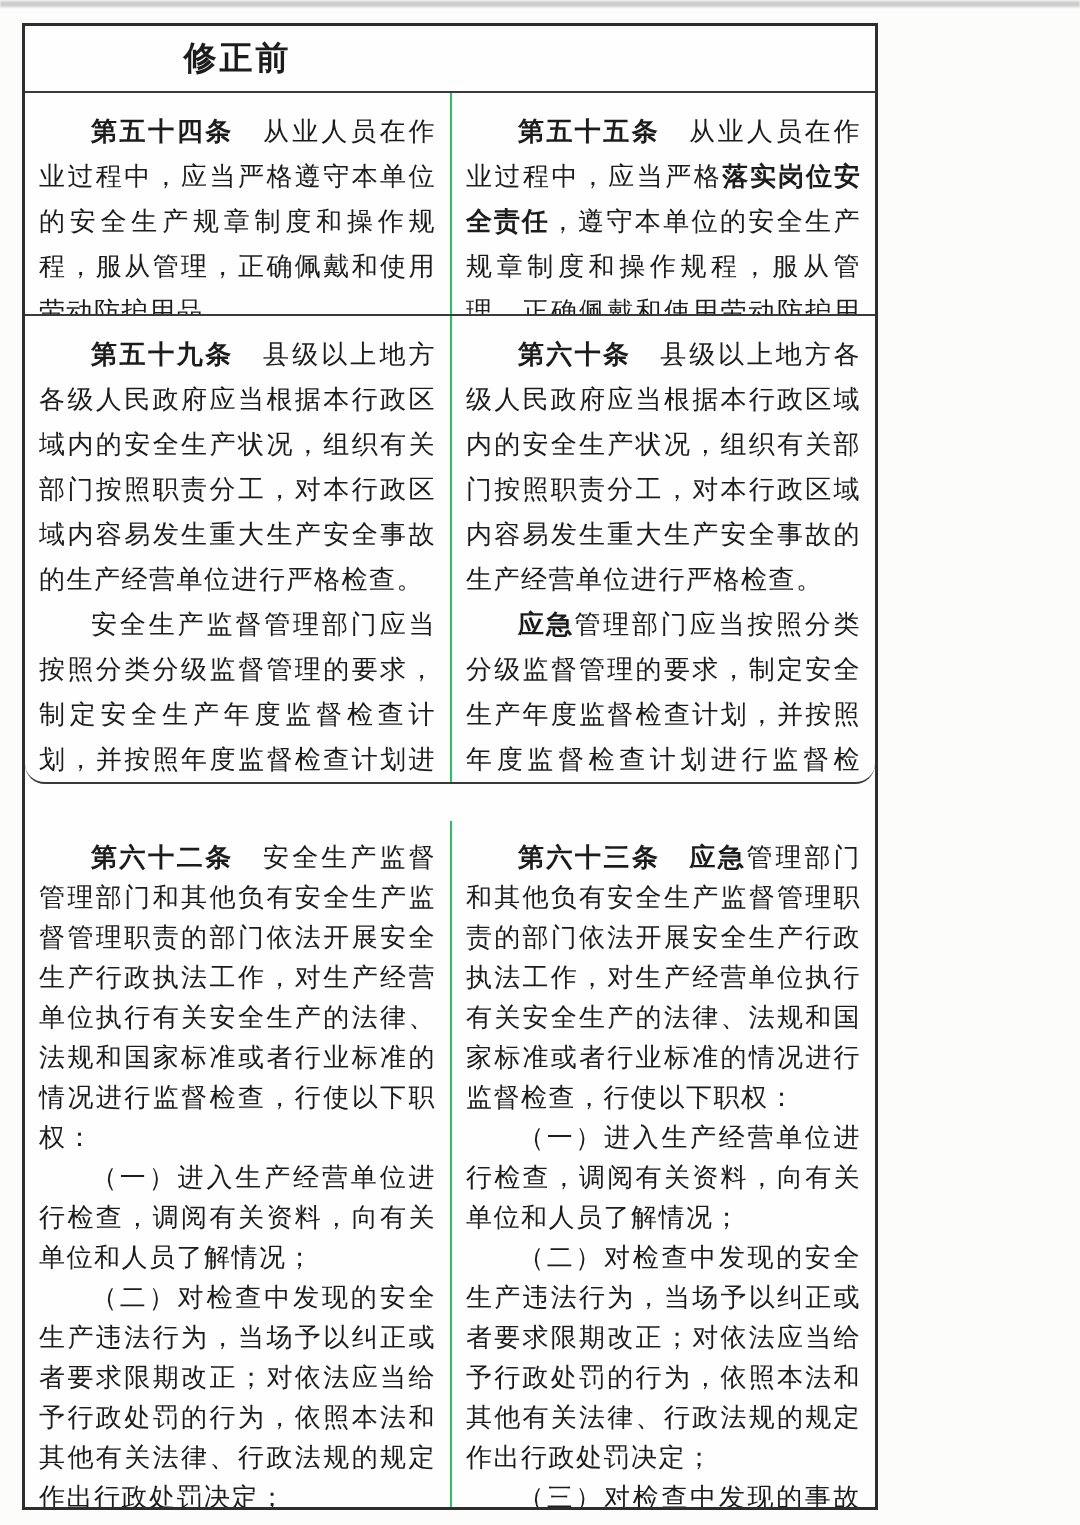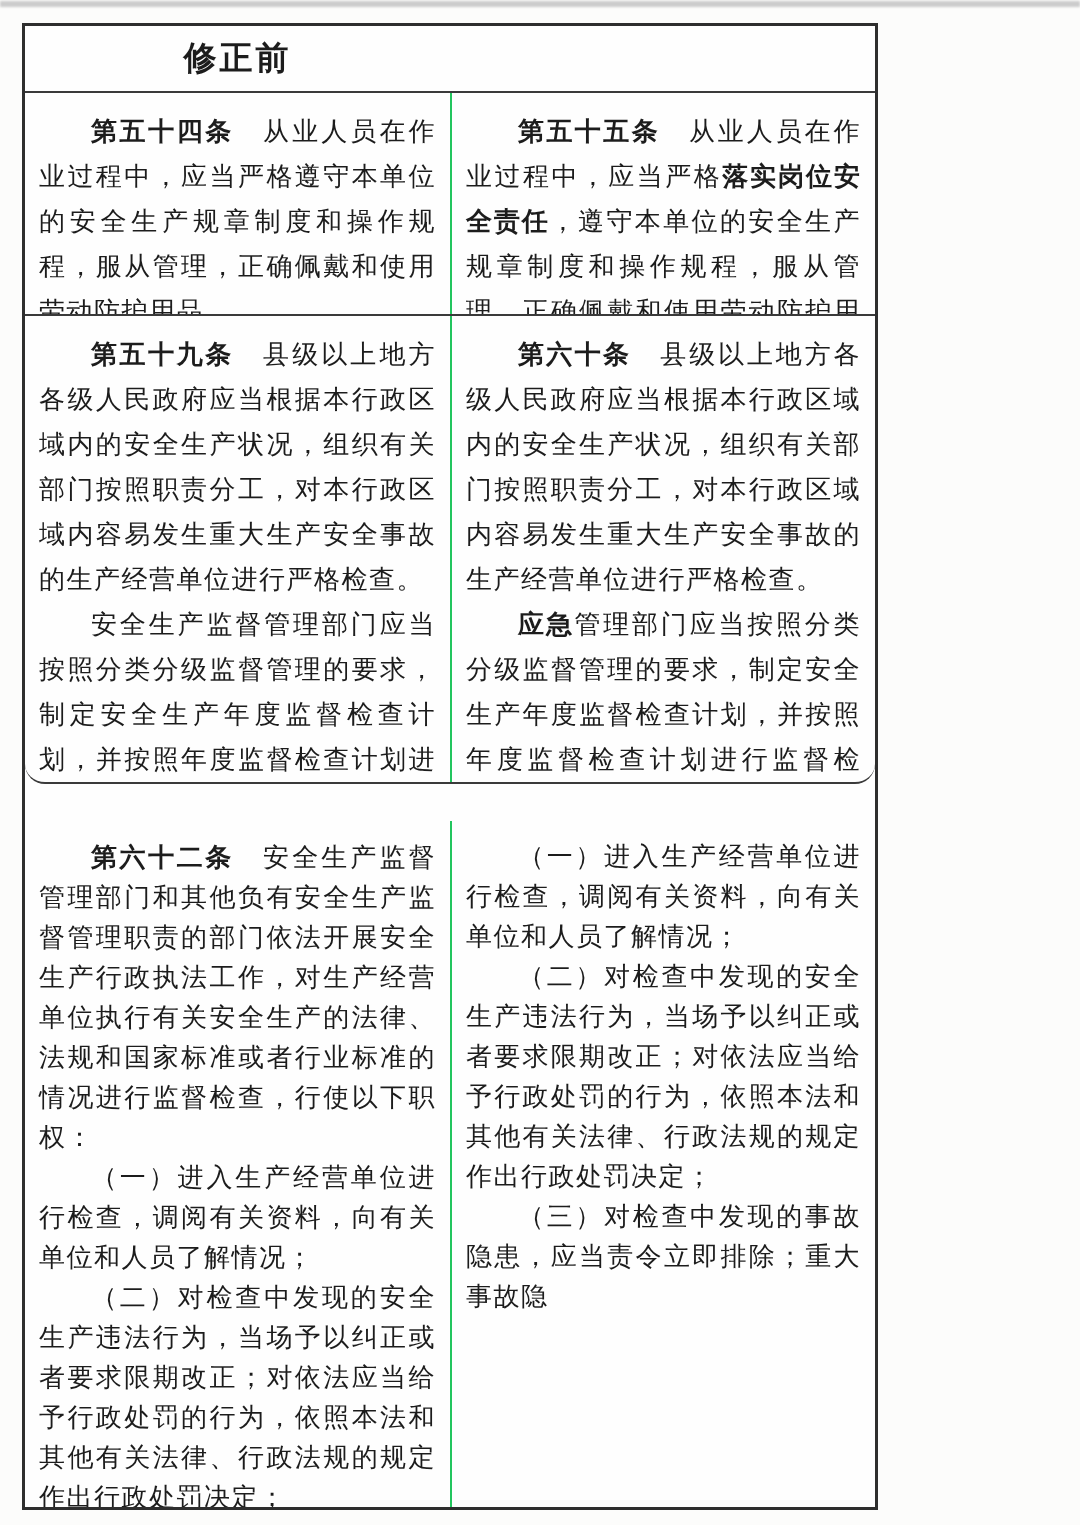--- a/index.html
+++ b/index.html
@@ -123,19 +123,20 @@
         </div>
       </div>
       <div class="trow">
         <div class="cell before">
           <p><span class="b">第六十二条</span><span>　安全生产监督管理部门和其他负有安全生产监督管理职责的部门依法开展安全生产行政执法工作，对生产经营单位执行有关安全生产的法律、法规和国家标准或者行业标准的情况进行监督检查，行使以下职权：</span></p>
           <p><span>（一）进入生产经营单位进行检查，调阅有关资料，向有关单位和人员了解情况；</span></p>
           <p><span>（二）对检查中发现的安全生产违法行为，当场予以纠正或者要求限期改正；对依法应当给予行政处罚的行为，依照本法和其他有关法律、行政法规的规定作出行政处罚决定；</span></p>
           <p><span>（三）对检查中发现的事故隐患，应当责令立即排除；重大事故隐</span></p>
         </div>
         <div class="cell after">
+          <p><span class="b">第六十三条</span><span>　</span><span class="b">应急</span><span>管理部门和其他负有安全生产监督管理职责的部门依法开展安全生产行政执法工作，对生产经营单位执行有关安全生产的法律、法规和国家标准或者行业标准的情况进行监督检查，行使以下职权：</span></p>
           <p><span>（一）进入生产经营单位进行检查，调阅有关资料，向有关单位和人员了解情况；</span></p>
           <p><span>（二）对检查中发现的安全生产违法行为，当场予以纠正或者要求限期改正；对依法应当给予行政处罚的行为，依照本法和其他有关法律、行政法规的规定作出行政处罚决定；</span></p>
           <p><span>（三）对检查中发现的事故隐患，应当责令立即排除；重大事故隐</span></p>
         </div>
       </div>
     </div>
 </div>
 
 </body></html>

